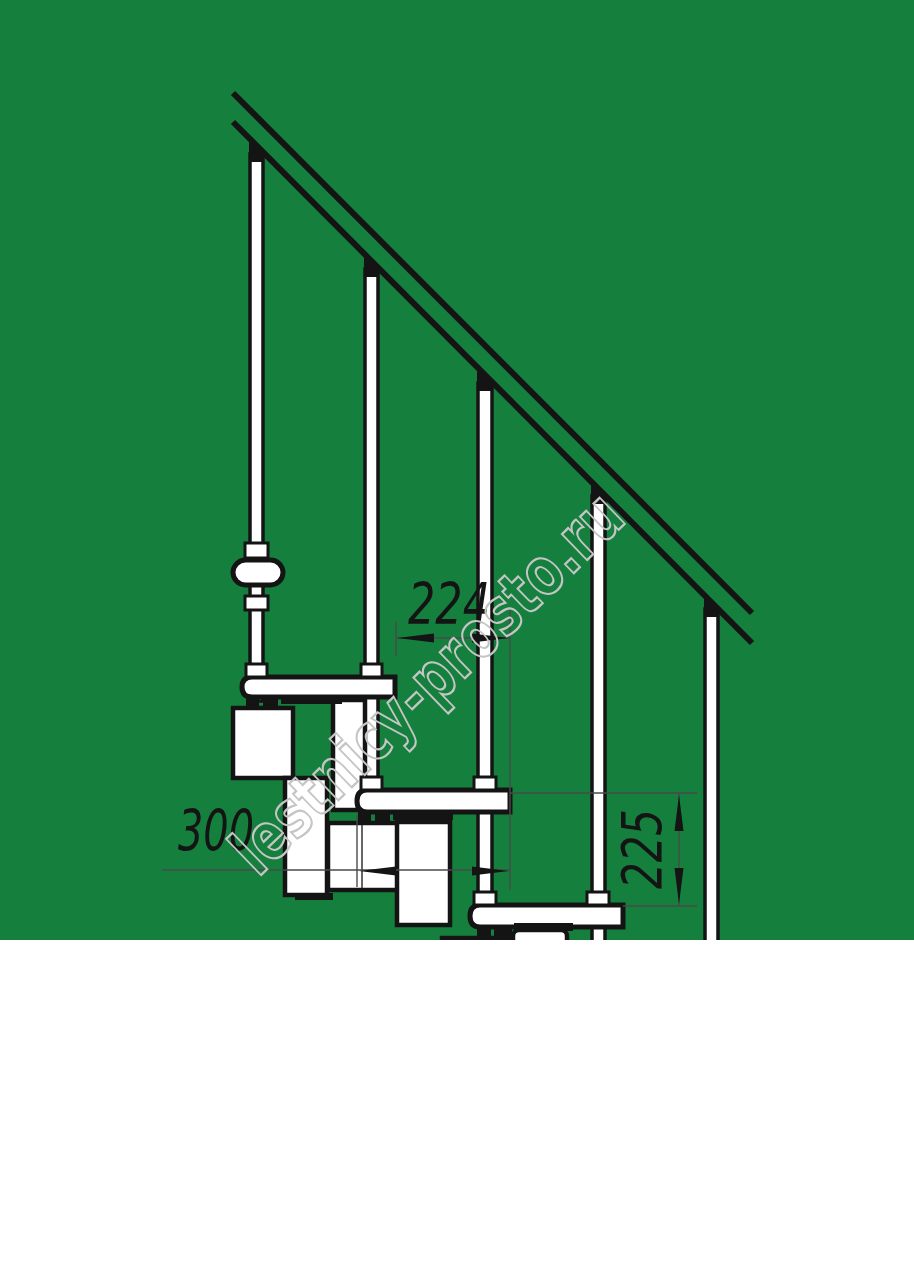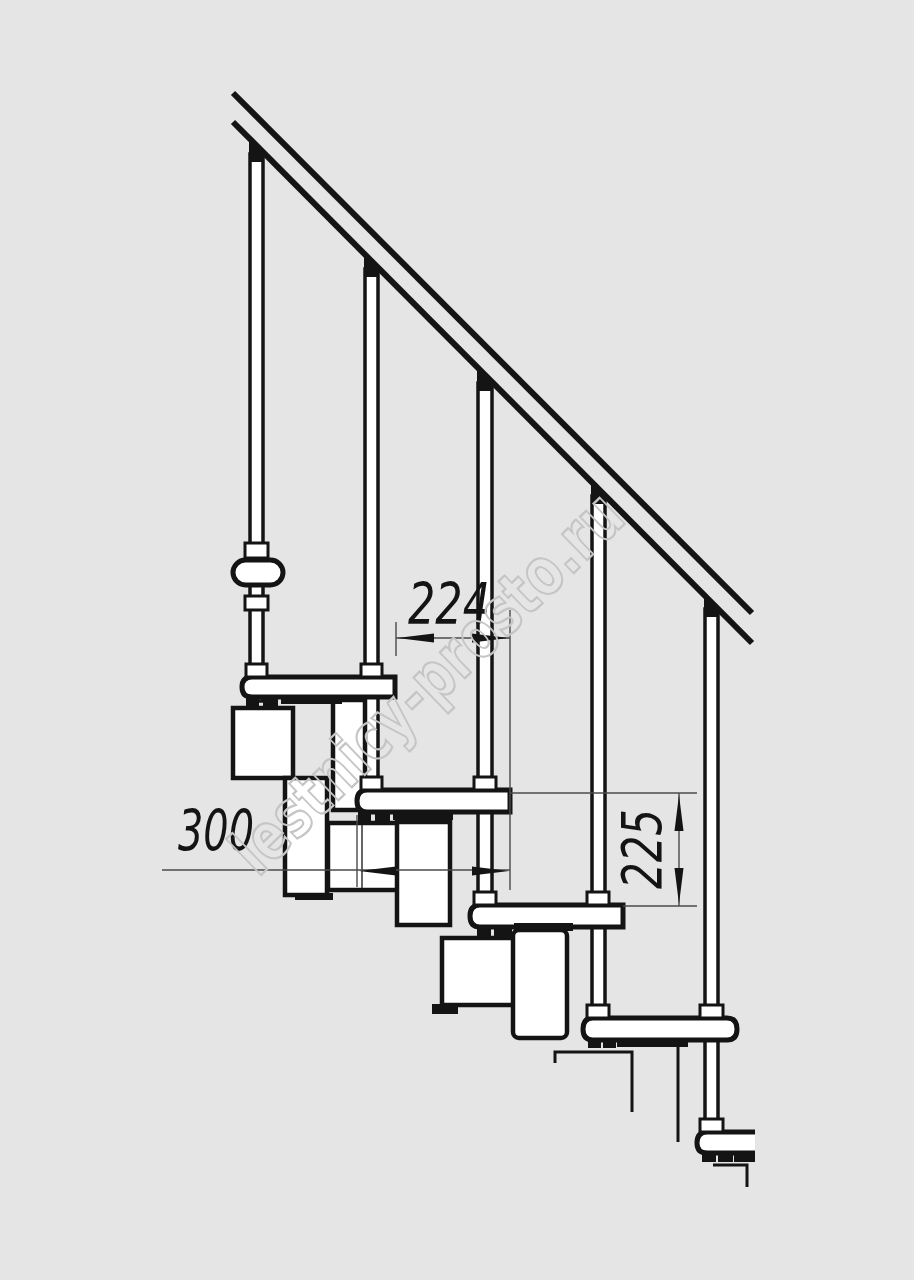--- a/index.html
+++ b/index.html
@@ -1,19 +1,19 @@
 <!DOCTYPE html>
 <html><head>
 <meta charset="utf-8">
 <style>
   html,body{margin:0;padding:0;background:#ffffff;}
   .canvas{
     position:relative;
-    width:914px;height:1280px;
-    background:#e5e5e5;
+    width:914px;height:940px;
+    background:#15803d;
     overflow:hidden;
     font-family:"DejaVu Sans", sans-serif;
   }
   svg{display:block;}
   .dim-text{
     font-family:"DejaVu Sans", sans-serif;
     font-style:italic;
     fill:#141414;
   }
   .wm-text{

